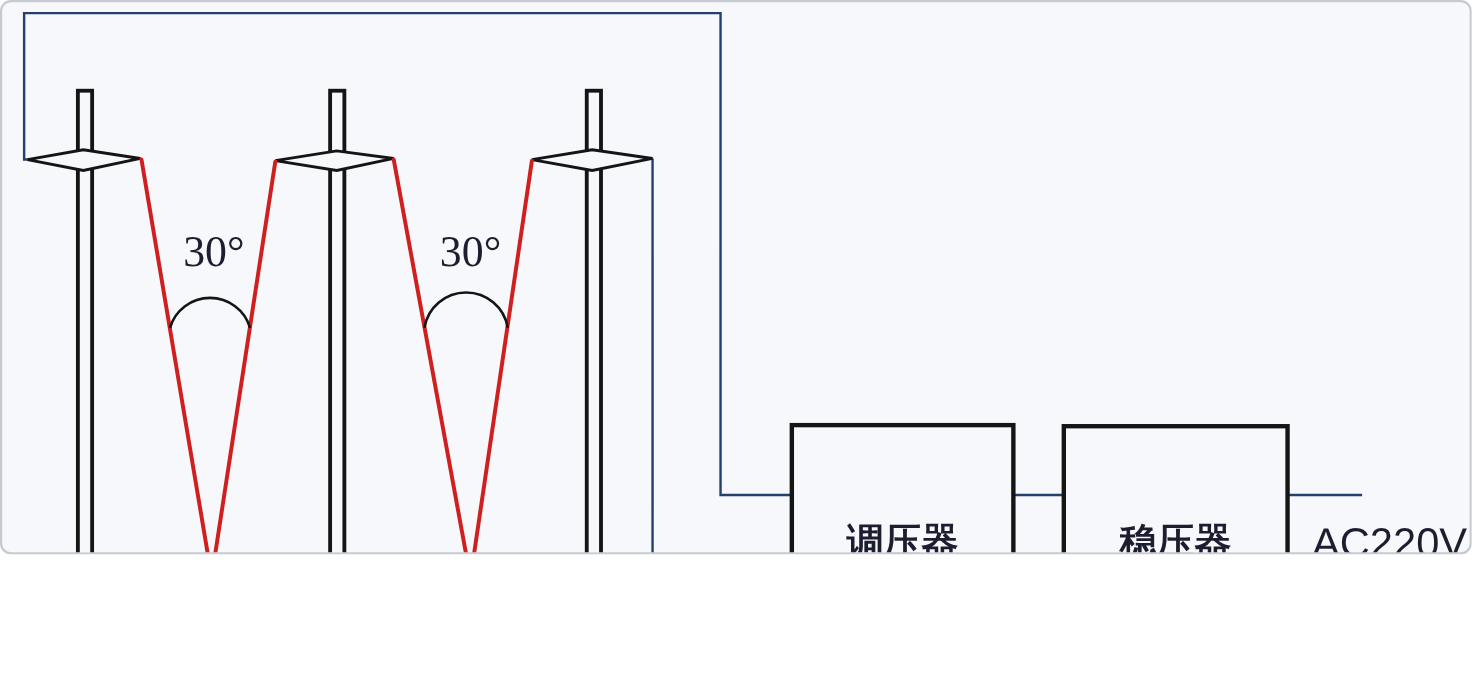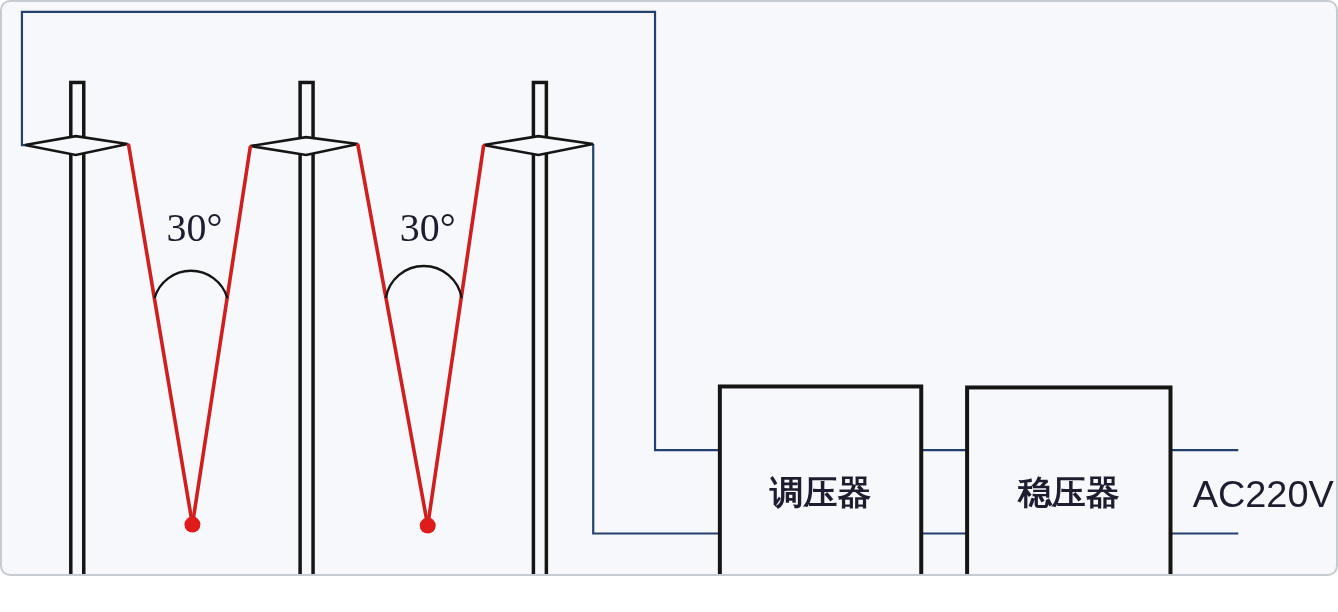--- a/index.html
+++ b/index.html
@@ -4,21 +4,21 @@
 <style>
   html, body {
     margin: 0;
     padding: 0;
     background: #ffffff;
     font-family: "Liberation Sans", sans-serif;
   }
   .frame {
     position: relative;
     width: 1338px;
-    height: 576px;
+    height: 504px;
     box-sizing: border-box;
     background: var(--bg, #f7f8fb);
     border: 2px solid var(--frame-border, #c6cad1);
     border-radius: 10px;
     overflow: hidden;
   }
   .frame svg {
     position: absolute;
     left: 0;
     top: 0;

